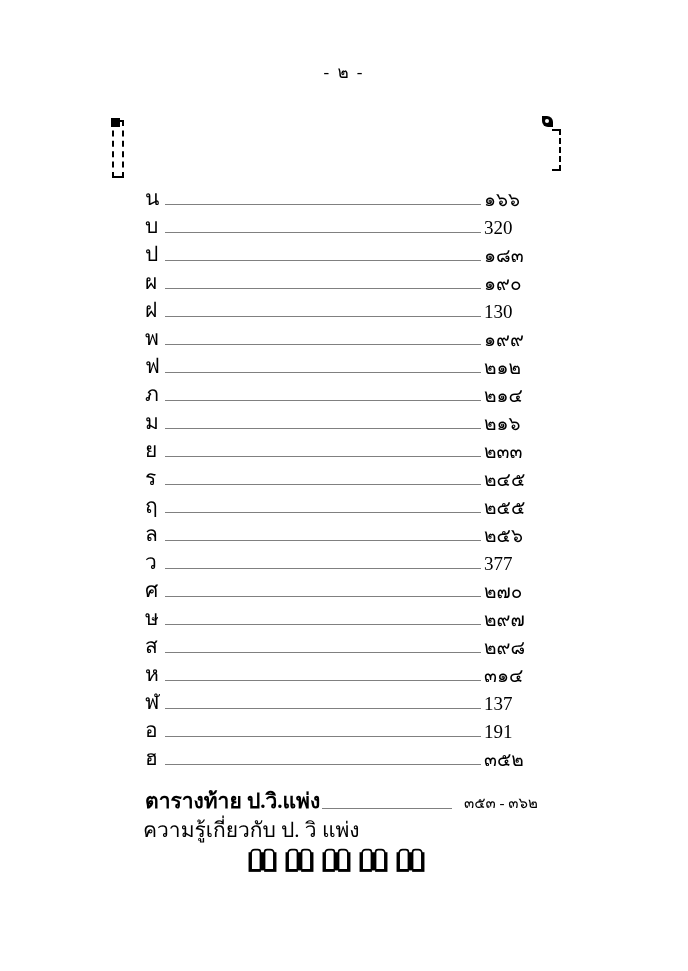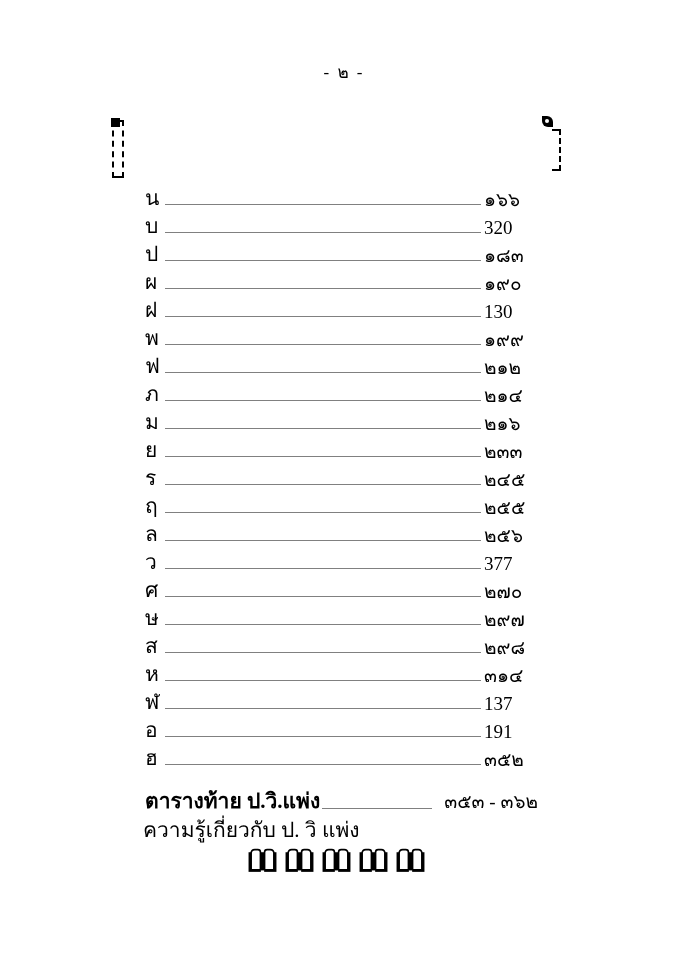--- a/index.html
+++ b/index.html
@@ -64,21 +64,21 @@
     display:flex;align-items:flex-end;height:26px;
   }
   .appendix-label{
     flex:0 0 auto;font-size:21px;font-weight:bold;line-height:1;white-space:nowrap;
   }
   .appendix-leader{
     flex:1 1 auto;border-bottom:1.6px solid #808080;
     margin:0 12px 3px 2px;height:0;min-width:90px;
   }
   .appendix-pages{
-    flex:0 0 auto;font-size:19px;line-height:1;white-space:nowrap;padding-bottom:1px;
+    flex:0 0 auto;font-size:15px;line-height:1;white-space:nowrap;padding-bottom:1px;
   }
   .footer-note{
     position:absolute;top:818px;left:143px;font-size:21px;line-height:1.2;font-family:Liberation Serif, serif;
   }
   .books-row{
     position:absolute;top:847px;left:0;width:688px;
     display:flex;justify-content:center;gap:6px;
   }
   .books-row{transform:translateX(-8px);}
   .book-icon{width:31px;height:27px;display:block;}

